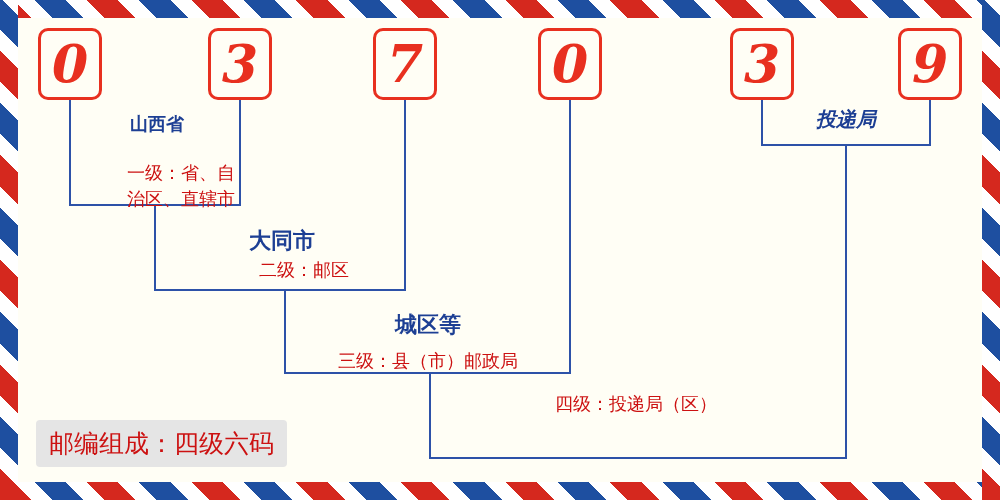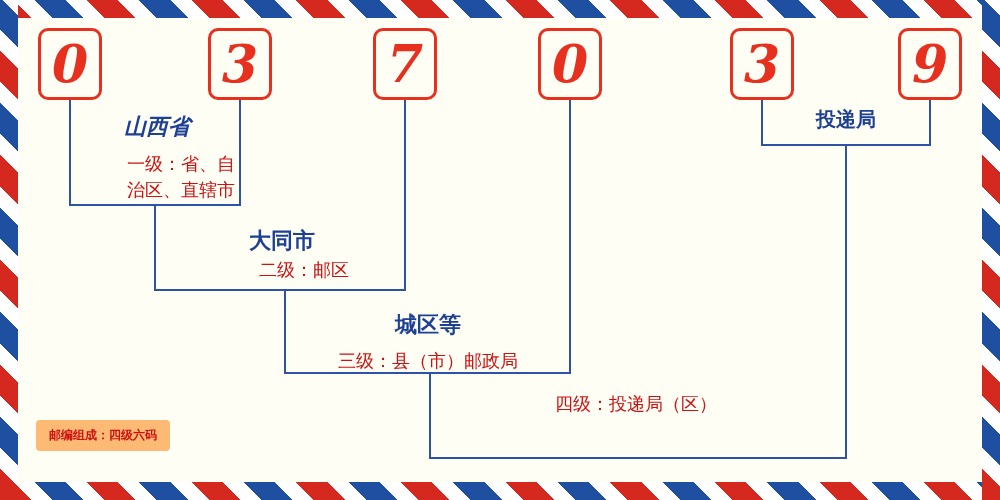--- a/index.html
+++ b/index.html
@@ -59,48 +59,48 @@
   .label {
     position: absolute;
     transform: translateX(-50%);
     text-align: center;
     white-space: nowrap;
   }
   .label .name { color: var(--label-blue, #1d3f94); font-weight: bold; }
   .label .desc { color: var(--desc-red, #cc1111); }
 
   .lv1 { left: 157px; top: 112px; }
-  .lv1 .name { font-size: 22px; margin-bottom: 9px; font-style: italic; }
+  .lv1 .name { font-size: 18px; margin-bottom: 24px; }
   .lv1 .desc { font-size: 18px; line-height: 26px; margin-left: 48px; }
 
   .lv2 { left: 282px; top: 226px; }
   .lv2 .name { font-size: 22px; margin-bottom: 2px; }
   .lv2 .desc { font-size: 18px; margin-left: 44px; }
 
   .lv3 { left: 428px; top: 310px; }
   .lv3 .name { font-size: 22px; margin-bottom: 9px; }
   .lv3 .desc { font-size: 18px; }
 
   .lv4 { left: 636px; top: 392px; }
   .lv4 .name { font-size: 19px; margin-bottom: 13px; }
   .lv4 .desc { font-size: 18px; }
 
   .delivery { left: 846px; top: 106px; }
-  .delivery .name { font-size: 20px; }
+  .delivery .name { font-size: 20px; font-style: italic; }
 
   .footer-note {
     position: absolute;
     left: 36px;
     top: 420px;
-    background: #fdba74;
+    background: #e5e5e5;
     border-radius: 4px;
     padding: 7px 13px;
     color: var(--desc-red, #cc1111);
-    font-weight: bold;
-    font-size: 12px;
+    font-weight: normal;
+    font-size: 25px;
     white-space: nowrap;
   }
 </style>
 </head>
 <body>
 
 <div class="page">
 
   <div class="border-strip top"></div>
   <div class="border-strip bottom"></div>

